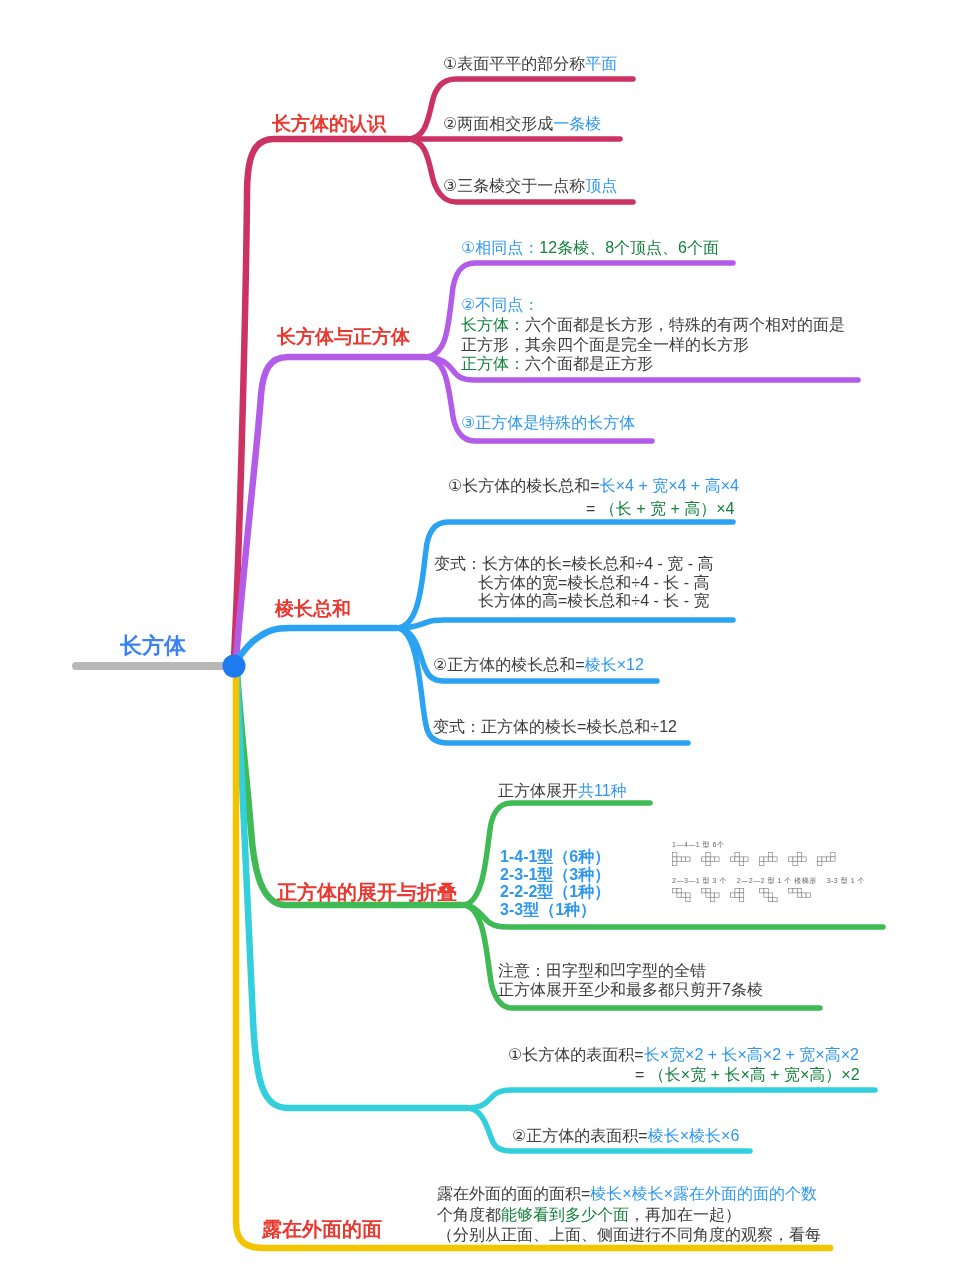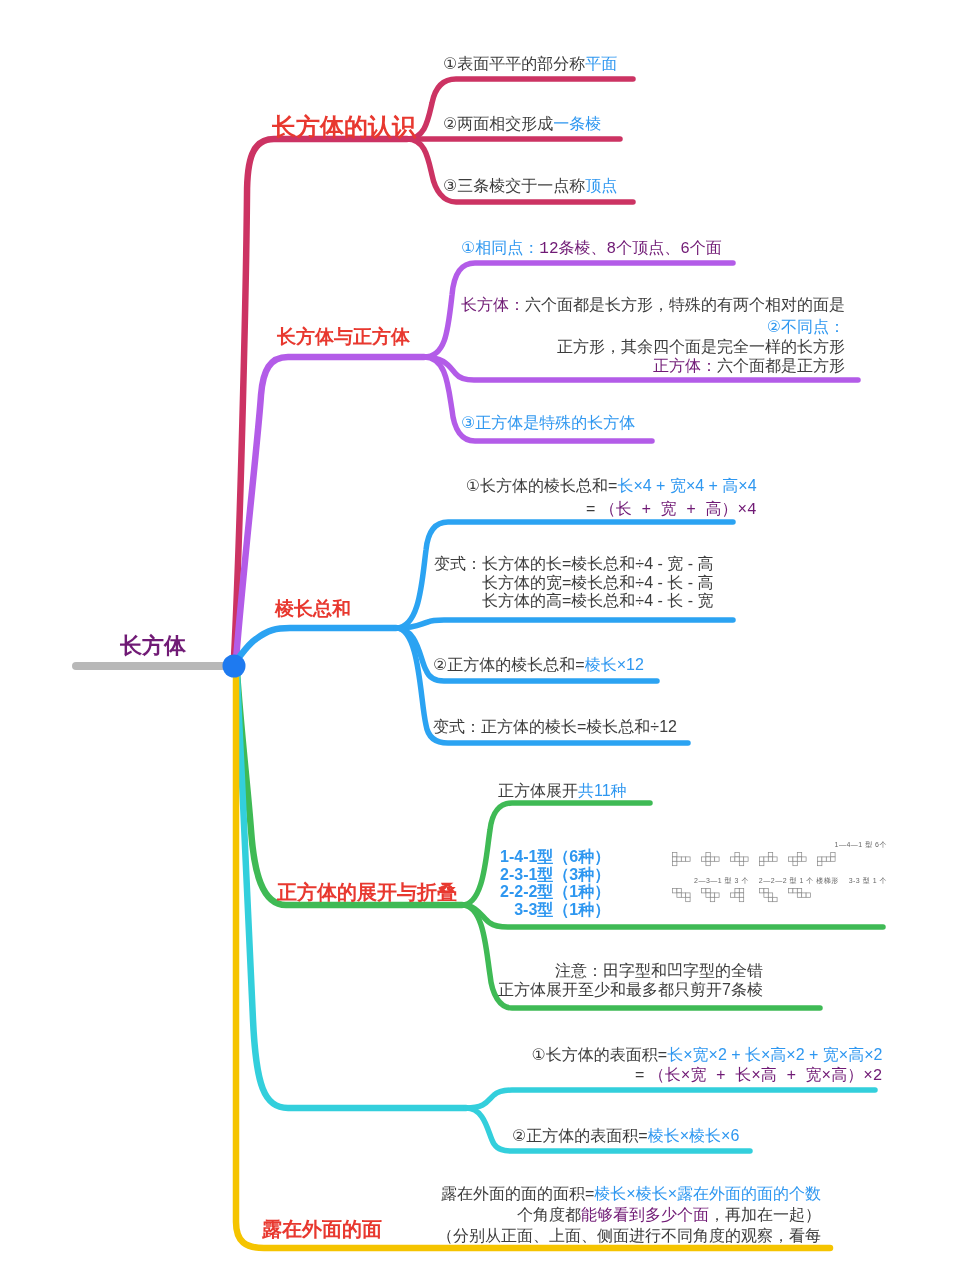--- a/index.html
+++ b/index.html
@@ -1,25 +1,25 @@
 <!DOCTYPE html>
 <html><head>
 <meta charset="utf-8">
 <style>
   html,body{margin:0;padding:0;background:#ffffff;}
   .canvas{position:relative;width:960px;height:1280px;background:#ffffff;overflow:hidden;
           font-family:"Liberation Sans","DejaVu Sans",sans-serif;color:#3c3c3c;}
-  .abs{position:absolute;text-align:right;}
+  .abs{position:absolute;}
   .nowrap{white-space:nowrap;}
   .line{white-space:nowrap;line-height:inherit;}
   .c-k{color:#3c3c3c;}
   .c-b{color:#2e97f0;}
-  .c-g{color:#701a75;font-family:Liberation Mono, monospace;}
+  .c-g{color:#15803d;}
   .blabel{color:#e8382f;font-weight:bold;white-space:nowrap;}
-  .center-label{font-size:22px;font-weight:bold;color:#701a75;}
+  .center-label{font-size:22px;font-weight:bold;color:#3b82f6;}
   .fs16{font-size:16px;}
   svg.wires{position:absolute;left:0;top:0;}
   
   .ind-sum1 .line:nth-child(2){margin-left:138px;}
   .ind-var1 .line:nth-child(n+2){margin-left:44px;}
   .ind-note .line:nth-child(2){}
   .ind-area1 .line:nth-child(2){margin-left:127px;}
   .nets{font-size:7px;color:#666;}
   .nets .netrow{height:24px;display:flex;align-items:flex-start;gap:3px;margin-top:2px;}
   .nets .cap{white-space:nowrap;letter-spacing:0.5px;}
@@ -71,38 +71,38 @@
 
     <g stroke="#f5c400" stroke-width="6.5" stroke-linecap="round" stroke-linejoin="round" fill="none">
       <path d="M236,674 L236,1222 C236,1242 246,1248 264,1248 L830,1248"></path>
     </g>
 
     <circle cx="234" cy="666" r="11.5" fill="#1e7af0"></circle>
   </svg>
 
   <div class="abs center-label nowrap" style="left:120px;top:631px;">长方体</div>
 
-  <div class="abs blabel" style="left:272px;top:111px;font-size:24px;">长方体的认识</div>
+  <div class="abs blabel" style="left:272px;top:111px;font-size:19px;">长方体的认识</div>
   <div class="abs fs16 nowrap" style="left:443px;top:54px;">
       <div class="line"><span class="c-k">①表面平平的部分称</span><span class="c-b">平面</span></div>
     </div>
   <div class="abs fs16 nowrap" style="left:443px;top:114px;">
       <div class="line"><span class="c-k">②两面相交形成</span><span class="c-b">一条棱</span></div>
     </div>
   <div class="abs fs16 nowrap" style="left:443px;top:176px;">
       <div class="line"><span class="c-k">③三条棱交于一点称</span><span class="c-b">顶点</span></div>
     </div>
 
   <div class="abs blabel" style="left:277px;top:324px;font-size:19px;">长方体与正方体</div>
   <div class="abs fs16 nowrap" style="left:461px;top:238px;">
       <div class="line"><span class="c-b">①相同点：</span><span class="c-g">12条棱、8个顶点、6个面</span></div>
     </div>
   <div class="abs fs16" style="left:461px;top:295px;line-height:19.8px;">
+      <div class="line"><span class="c-b">②不同点：</span></div>
       <div class="line"><span class="c-g">长方体：</span><span class="c-k">六个面都是长方形，特殊的有两个相对的面是</span></div>
-      <div class="line"><span class="c-b">②不同点：</span></div>
       <div class="line"><span class="c-k">正方形，其余四个面是完全一样的长方形</span></div>
       <div class="line"><span class="c-g">正方体：</span><span class="c-k">六个面都是正方形</span></div>
     </div>
   <div class="abs fs16 nowrap" style="left:461px;top:413px;">
       <div class="line"><span class="c-b">③正方体是特殊的长方体</span></div>
     </div>
 
   <div class="abs blabel" style="left:275px;top:596px;font-size:19px;">棱长总和</div>
   <div class="abs fs16 ind-sum1" style="left:432px;top:474px;line-height:23px;margin-left:16px;">
       <div class="line"><span class="c-k">①长方体的棱长总和=</span><span class="c-b">长×4 + 宽×4 + 高×4</span></div>

